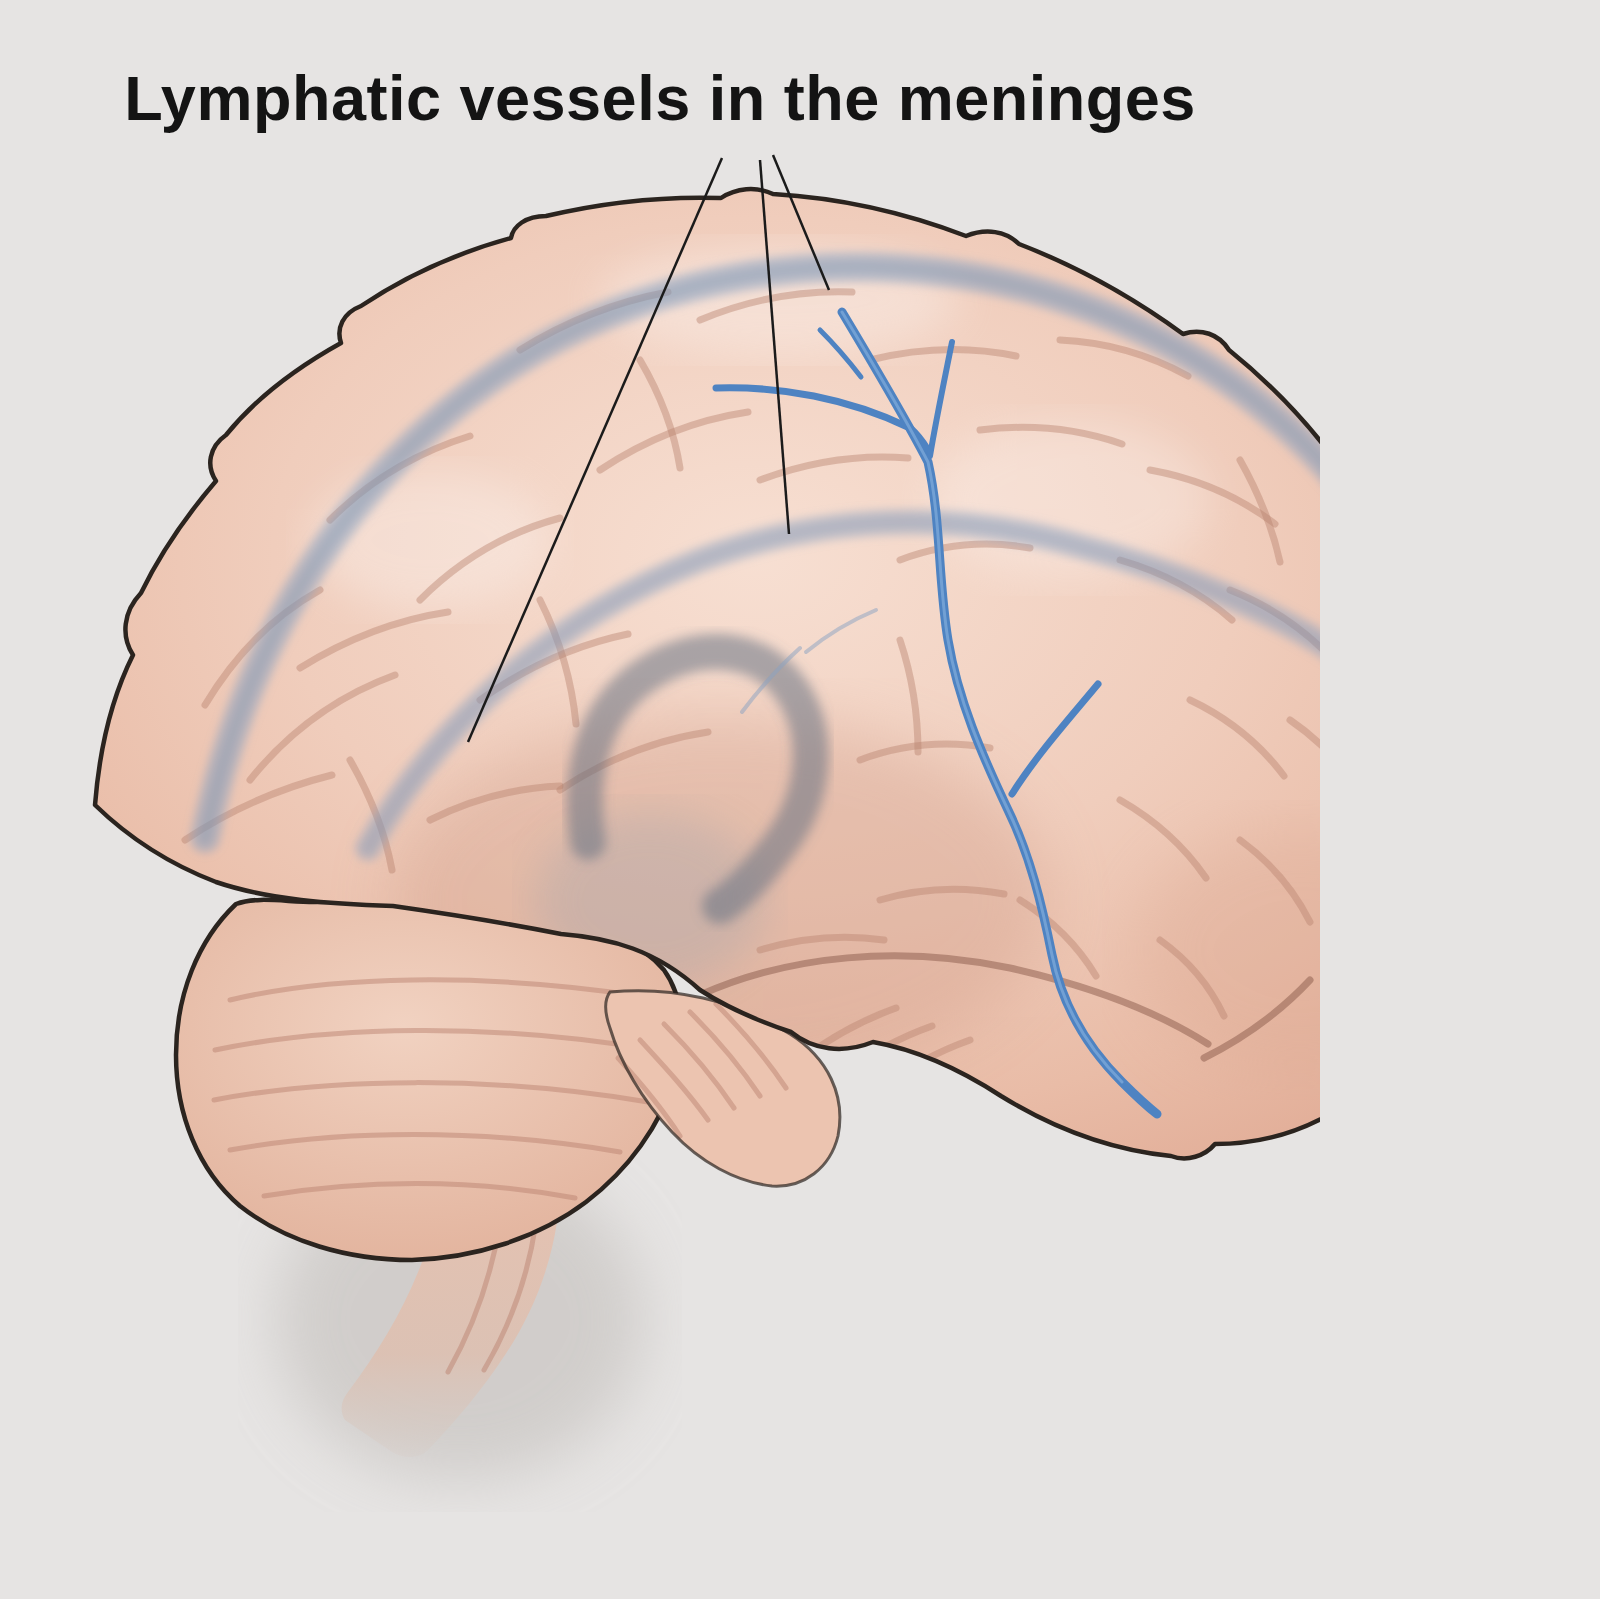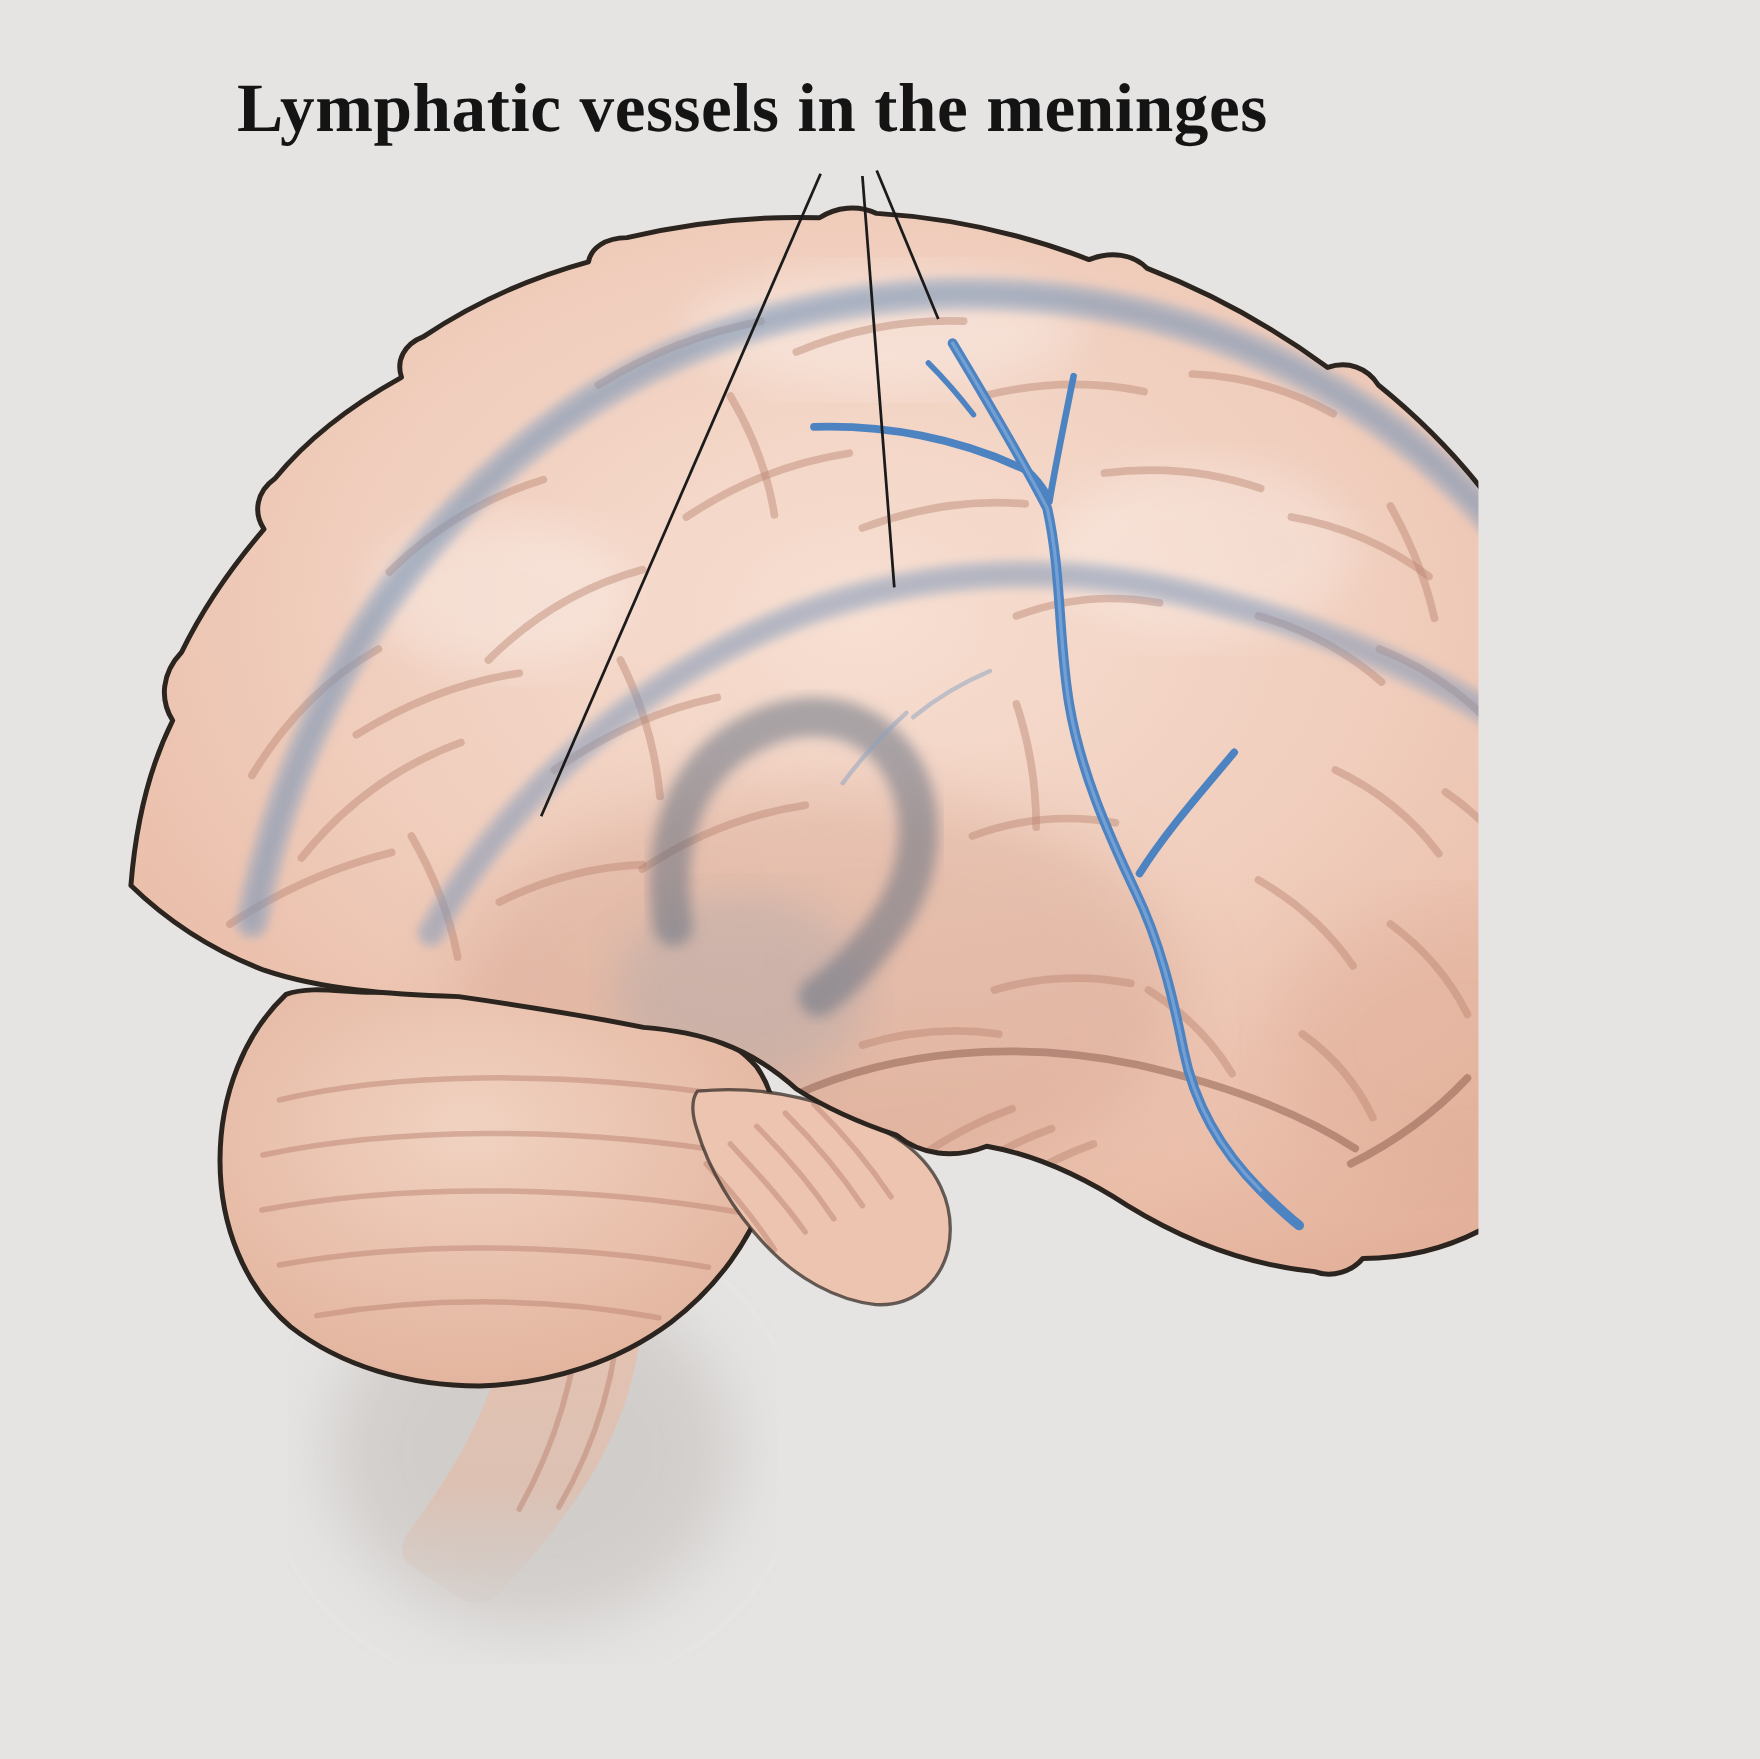--- a/index.html
+++ b/index.html
@@ -2,22 +2,21 @@
 <html style="--background: #e6e4e3; --title-text: #141414; --leader-line: #1b1b1b; --brain-outline: #2b241f; --sulci: #bb8471; --sulci-deep: #8a5a49; --meningeal-vessel: #8aa2c2; --deep-vessel: #5e6c80; --vein: #4e83c2;"><head>
 <meta charset="utf-8">
 <style>
   html, body { margin: 0; padding: 0; background: #e6e4e3; }
   .stage {
     position: relative;
     width: 1320px;
     height: 1599px;
     background: var(--background, #e6e4e3);
     overflow: hidden;
-    font-family: Liberation Serif, serif;
-    margin-left: 24px;
+    font-family: Liberation Sans, sans-serif;
   }
   .stage svg { position: absolute; inset: 0; }
   .figure-title {
     position: absolute;
     top: 62px;
     left: 0;
     width: 100%;
     text-align: center;
     font-size: 63px;
     font-weight: 700;

